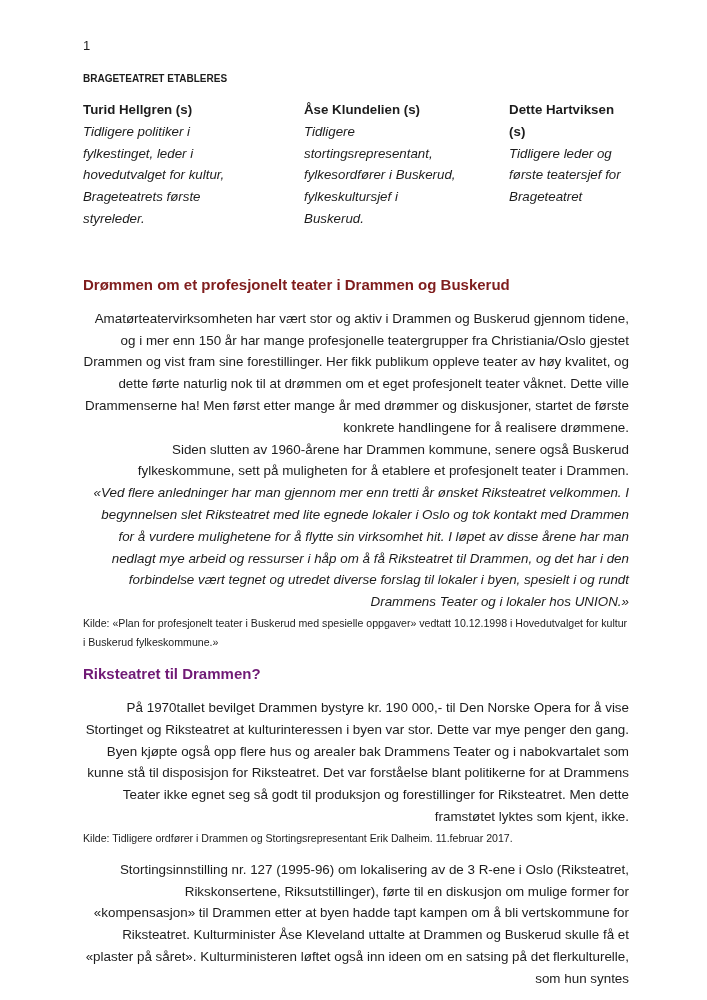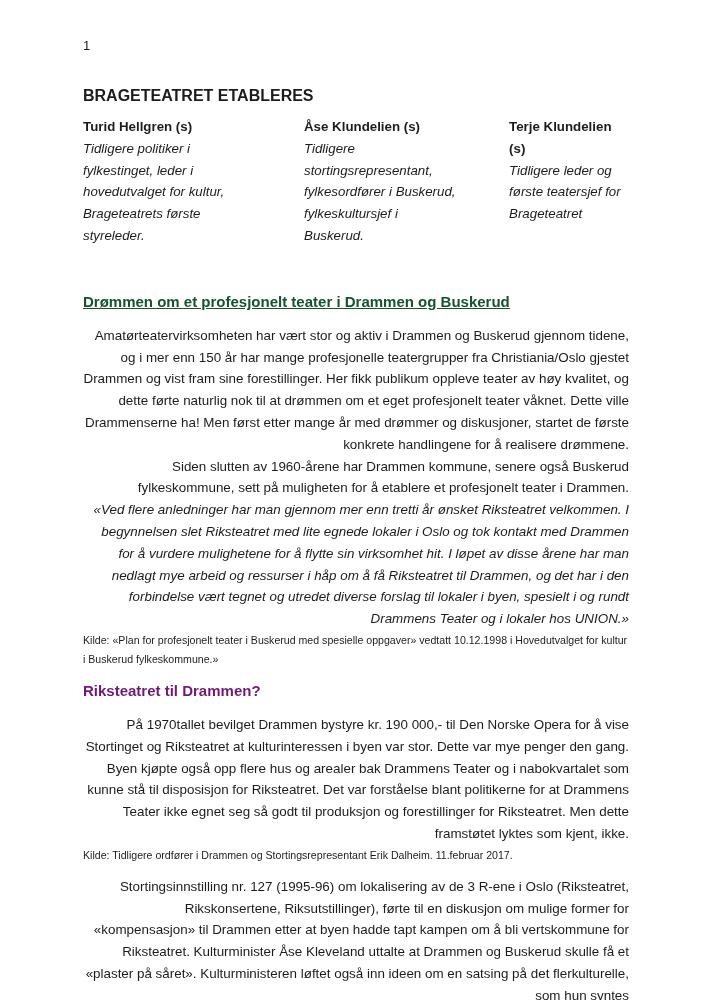--- a/index.html
+++ b/index.html
@@ -18,22 +18,22 @@
     left: 83px;
     top: 0;
     width: 546px;
   }
   .page-number {
     margin-top: 38px;
     font-size: 13px;
     line-height: 15px;
   }
   .doc-title {
-    margin-top: 34px;
-    font-size: 16px;
+    margin-top: 17px;
+    font-size: 10px;
     font-weight: bold;
     line-height: 17px;
   }
   .byline {
     margin-top: 16px;
     font-size: 13.5px;
     font-weight: bold;
     line-height: 16px;
   }
   .authors {
@@ -83,26 +83,26 @@
     <div class="authors">
       <div class="author-col c1">
         <div class="author-name">Turid Hellgren (s)</div>
         <div class="author-role">Tidligere politiker i fylkestinget, leder i hovedutvalget for kultur, Brageteatrets første styreleder.</div>
       </div>
       <div class="author-col c2">
         <div class="author-name">Åse Klundelien (s)</div>
         <div class="author-role">Tidligere stortingsrepresentant, fylkesordfører i Buskerud, fylkeskultursjef i Buskerud.</div>
       </div>
       <div class="author-col c3">
-        <div class="author-name">Terje Klundelien (s)</div>
+        <div class="author-name">Dette Hartviksen (s)</div>
         <div class="author-role">Tidligere leder og første teatersjef for Brageteatret</div>
       </div>
     </div>
 
-    <div class="section-heading heading-1 red-heading" style="color: #14532d; text-decoration: underline;">Drømmen om et profesjonelt teater i Drammen og Buskerud</div>
+    <div class="section-heading heading-1 red-heading" style="color: #7f1d1d;">Drømmen om et profesjonelt teater i Drammen og Buskerud</div>
 
     <div class="body-block">
       <p class="body-par">Amatørteatervirksomheten har vært stor og aktiv i Drammen og Buskerud gjennom tidene, og i mer enn 150 år har mange profesjonelle teatergrupper fra Christiania/Oslo gjestet Drammen og vist fram sine forestillinger. Her fikk publikum oppleve teater av høy kvalitet, og dette førte naturlig nok til at drømmen om et eget profesjonelt teater våknet. Dette ville Drammenserne ha! Men først etter mange år med drømmer og diskusjoner, startet de første konkrete handlingene for å realisere drømmene.</p>
       <p class="body-par">Siden slutten av 1960-årene har Drammen kommune, senere også Buskerud fylkeskommune, sett på muligheten for å etablere et profesjonelt teater i Drammen.</p>
       <p class="body-par quote-par">«Ved flere anledninger har man gjennom mer enn tretti år ønsket Riksteatret velkommen. I begynnelsen slet Riksteatret med lite egnede lokaler i Oslo og tok kontakt med Drammen for å vurdere mulighetene for å flytte sin virksomhet hit. I løpet av disse årene har man nedlagt mye arbeid og ressurser i håp om å få Riksteatret til Drammen, og det har i den forbindelse vært tegnet og utredet diverse forslag til lokaler i byen, spesielt i og rundt Drammens Teater og i lokaler hos UNION.»</p>
       <p class="source-note">Kilde: «Plan for profesjonelt teater i Buskerud med spesielle oppgaver» vedtatt 10.12.1998 i Hovedutvalget for kultur i Buskerud fylkeskommune.»</p>
     </div>
 
     <div class="section-heading heading-2 red-heading" style="color: #701a75;">Riksteatret til Drammen?</div>
 

